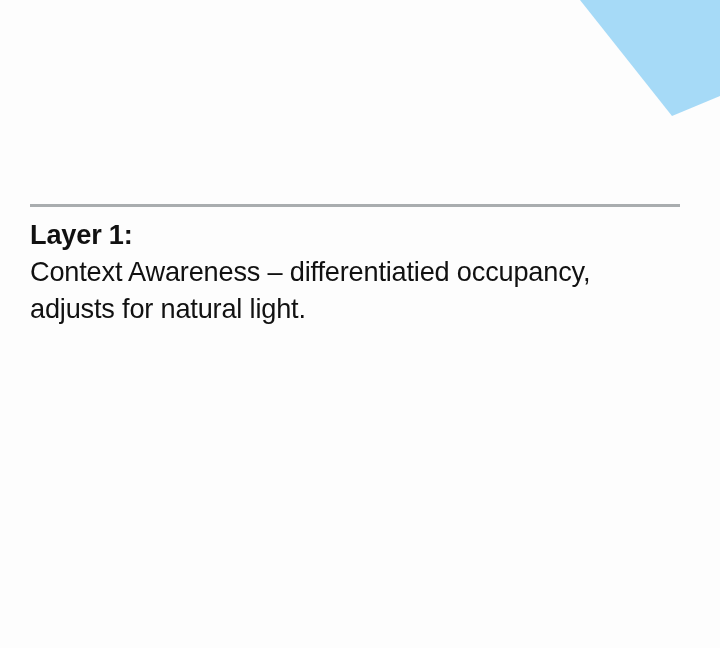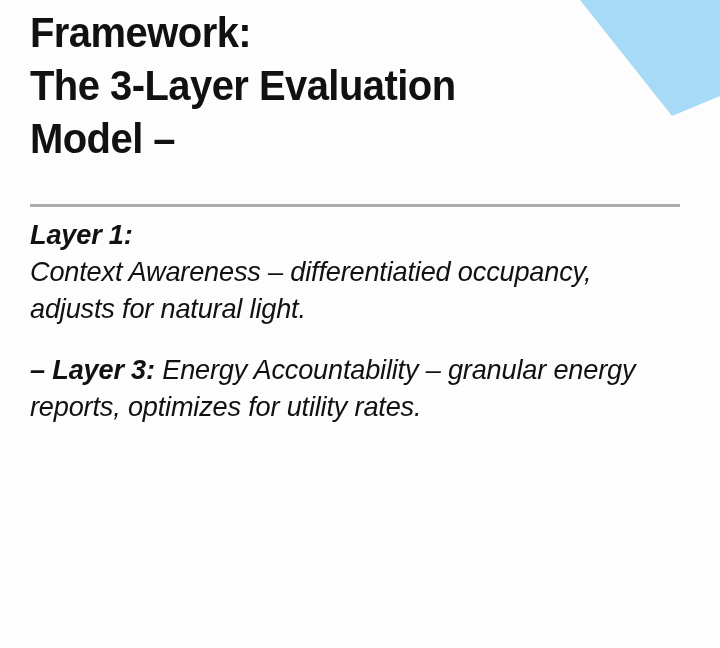--- a/index.html
+++ b/index.html
@@ -67,21 +67,20 @@
     height: 3px;
     background: #a9adaf;
   }
 
   
   #layers-block {
     position: absolute;
     left: 30px;
     top: 216px;
     width: 660px;
-    font-style: italic;
   }
 
   .layer-entry {
     margin: 0 0 24px 0;
   }
   .layer-entry:last-child {
     margin-bottom: 0;
   }
 
   .layer-text {
@@ -106,39 +105,29 @@
 <body>
 
 <div id="slide">
 
   <div id="corner-decoration">
     <svg viewBox="0 0 140 116" xmlns="http://www.w3.org/2000/svg" aria-hidden="true">
       <polygon points="0,0 140,0 140,96 92,116" fill="#a6daf7"></polygon>
     </svg>
   </div>
 
-  <div id="title-block">
-    <div class="title-line">Framework:</div>
-    <div class="title-line">The 3-Layer Evaluation</div>
-    <div class="title-line">Model –</div>
-  </div>
 
   <div id="section-divider"></div>
 
   <div id="layers-block">
 
     <div class="layer-entry">
       <div class="layer-text">
         <span class="layer-label">Layer 1:</span><br>
         <span class="layer-body">Context Awareness – differentiatied occupancy, adjusts for natural light.</span>
       </div>
     </div>
 
 
-    <div class="layer-entry">
-      <div class="layer-text">
-        <span class="layer-dash">– </span><span class="layer-label">Layer 3:</span><span class="layer-body"> Energy Accountability – granular energy reports, optimizes for utility rates.</span>
-      </div>
-    </div>
 
   </div>
 
 </div>
 
 </body></html>

